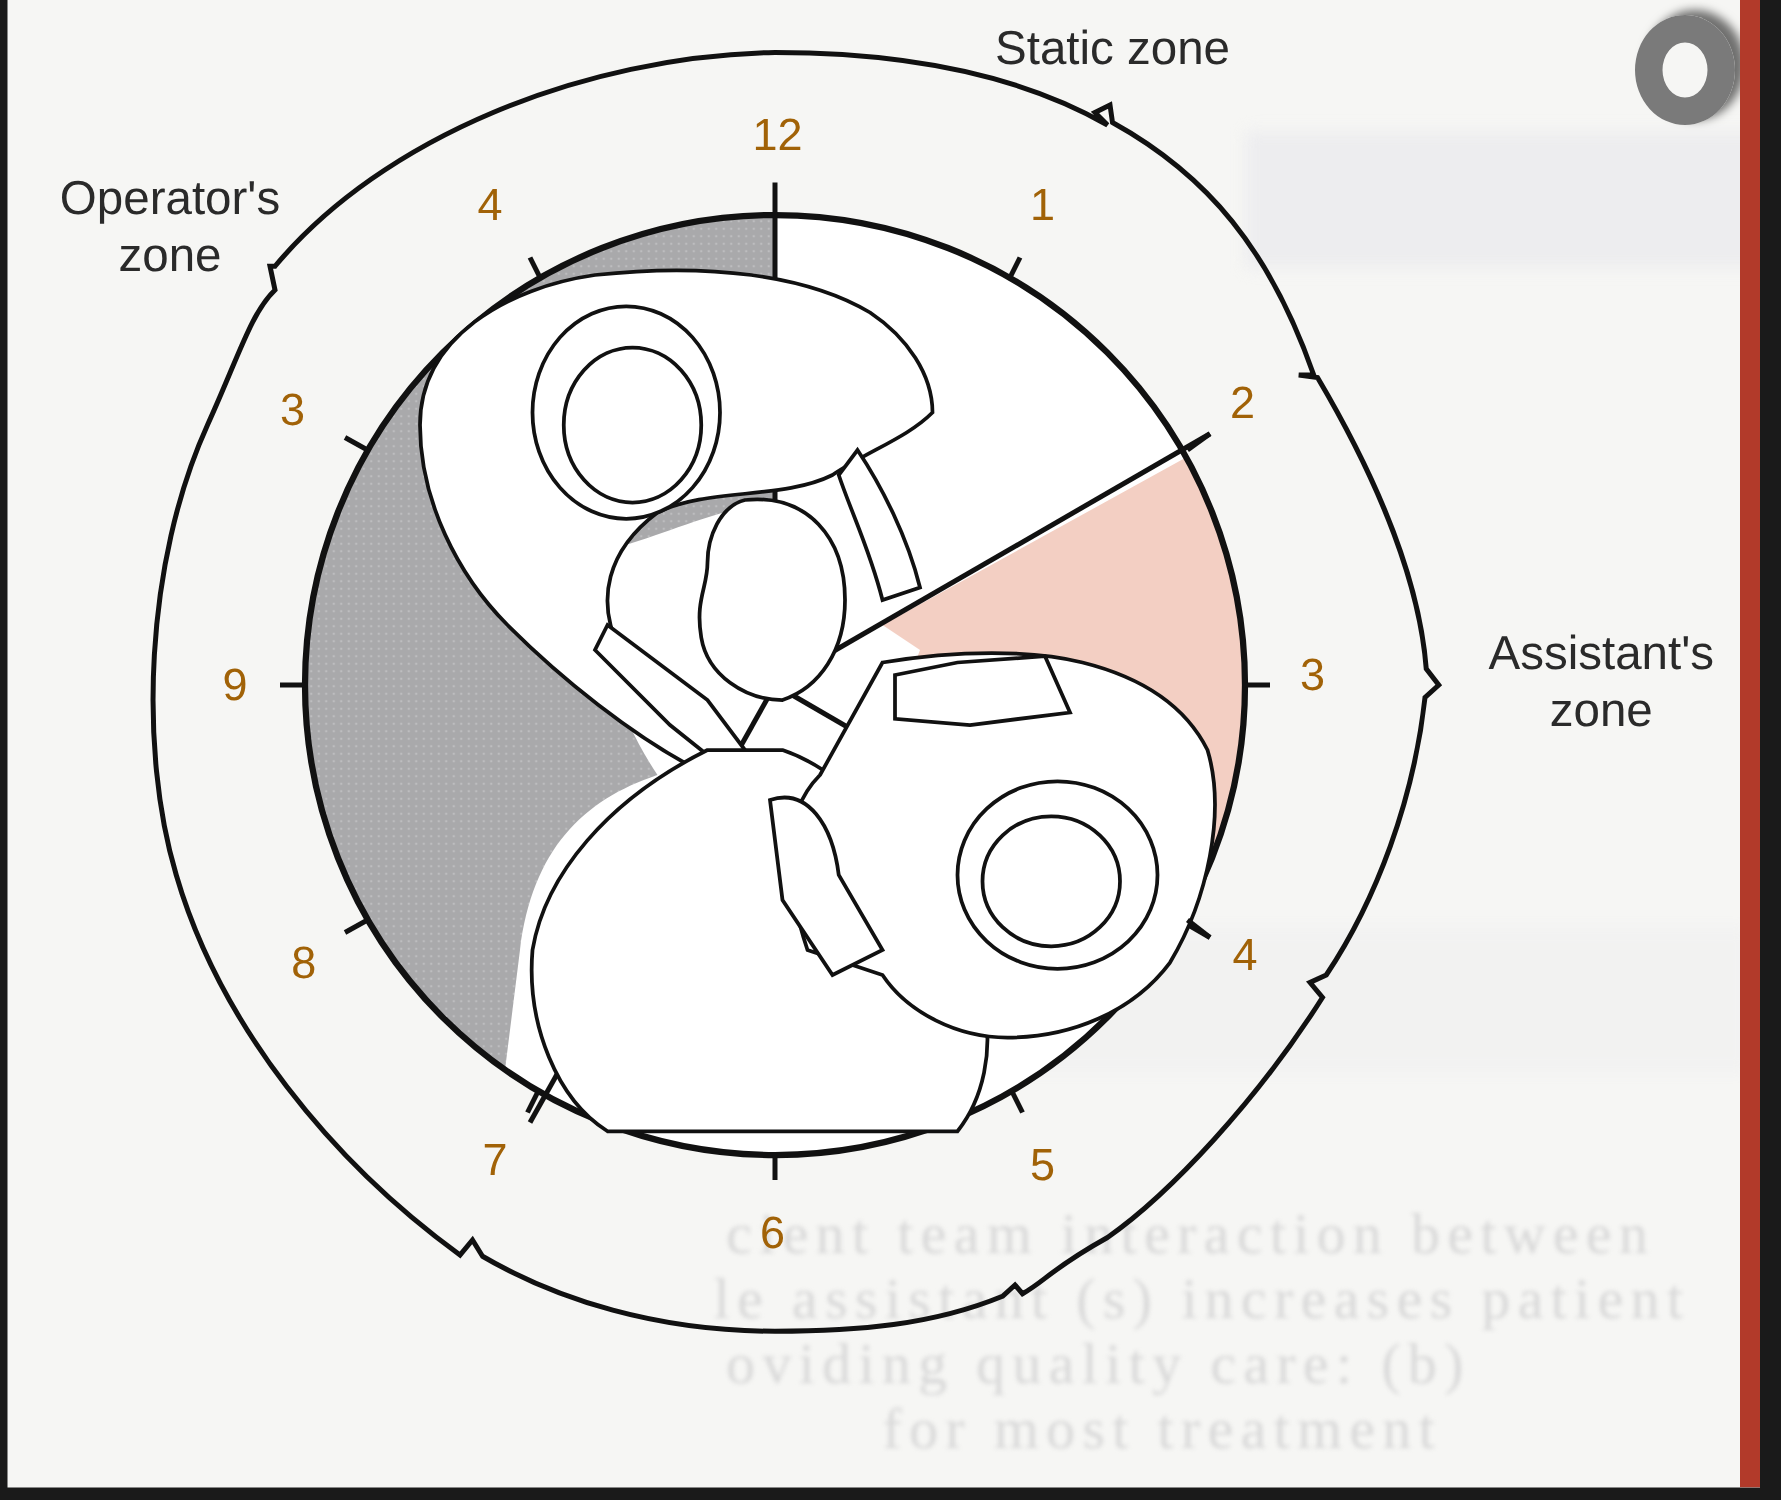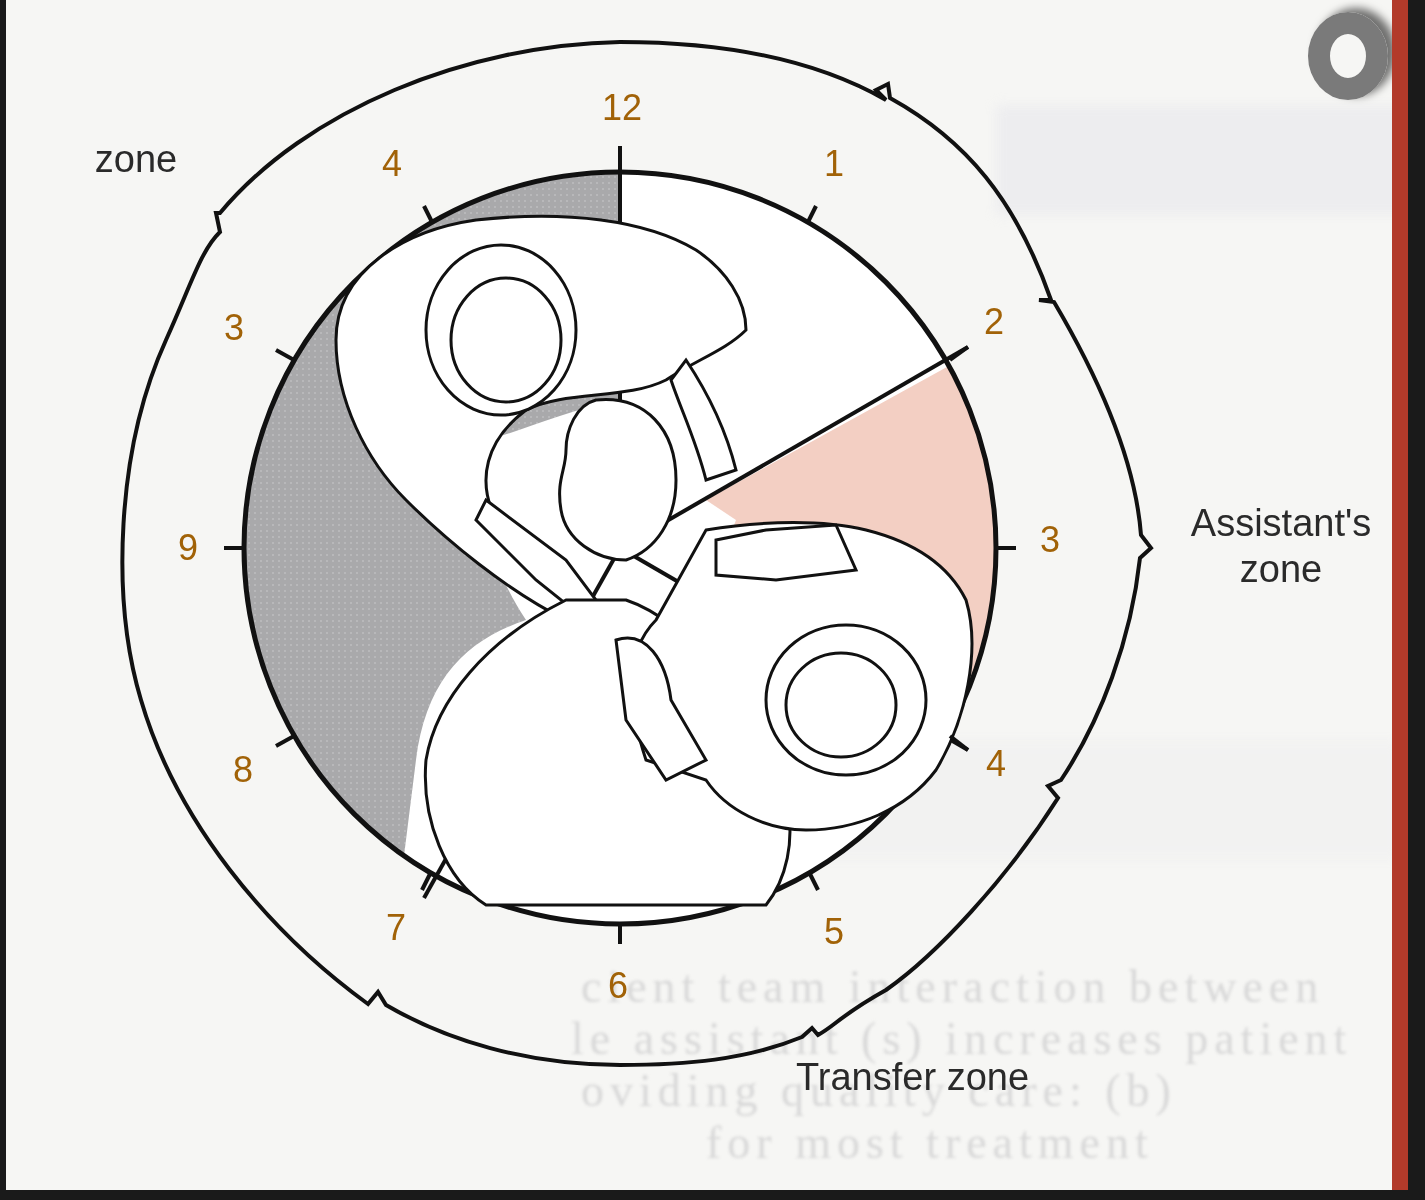--- a/index.html
+++ b/index.html
@@ -164,24 +164,25 @@
   <div class="num" style="left:990px;top:764px;">4</div>
   <div class="num" style="left:828px;top:932px;">5</div>
   <div class="num" style="left:612px;top:986px;">6</div>
   <div class="num" style="left:390px;top:928px;">7</div>
   <div class="num" style="left:237px;top:770px;">8</div>
   <div class="num" style="left:182px;top:548px;">9</div>
   <div class="num" style="left:228px;top:328px;">3</div>
   <div class="num" style="left:386px;top:164px;">4</div>
 
   <div class="label" style="left:20px;top:136px;width:220px;">
+    <div>Operator's</div>
     <div>zone</div>
   </div>
+  <div class="label" style="left:790px;top:16px;">Static zone</div>
   <div class="label" style="left:1160px;top:500px;width:230px;">
     <div>Assistant's</div>
     <div>zone</div>
   </div>
-  <div class="label" style="left:790px;top:1054px;">Transfer zone</div>
 
 
   <div class="logo-o"></div>
   <div class="red-bar"></div>
 </div>
 
 </body></html>

